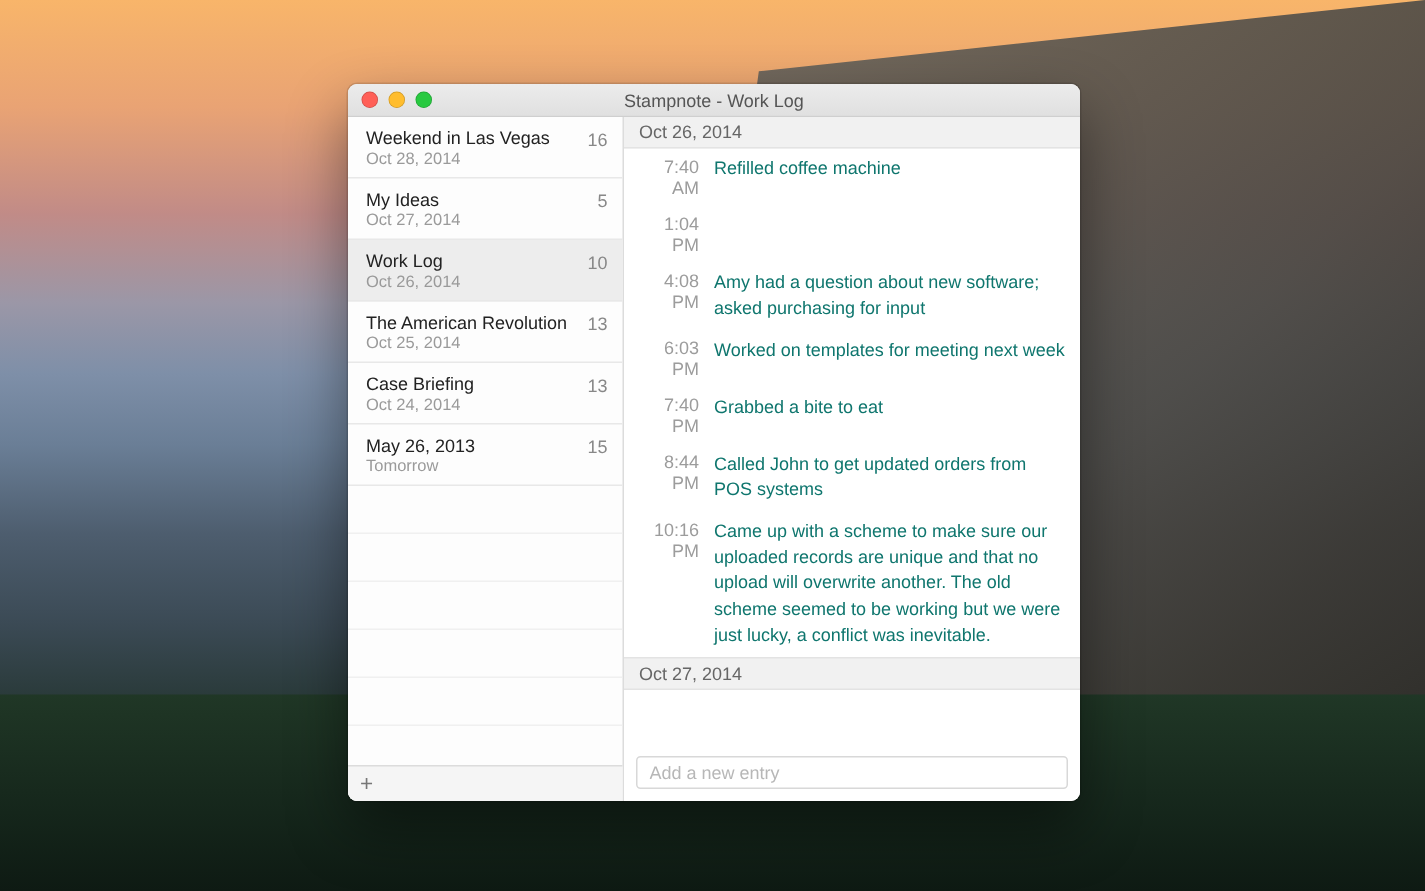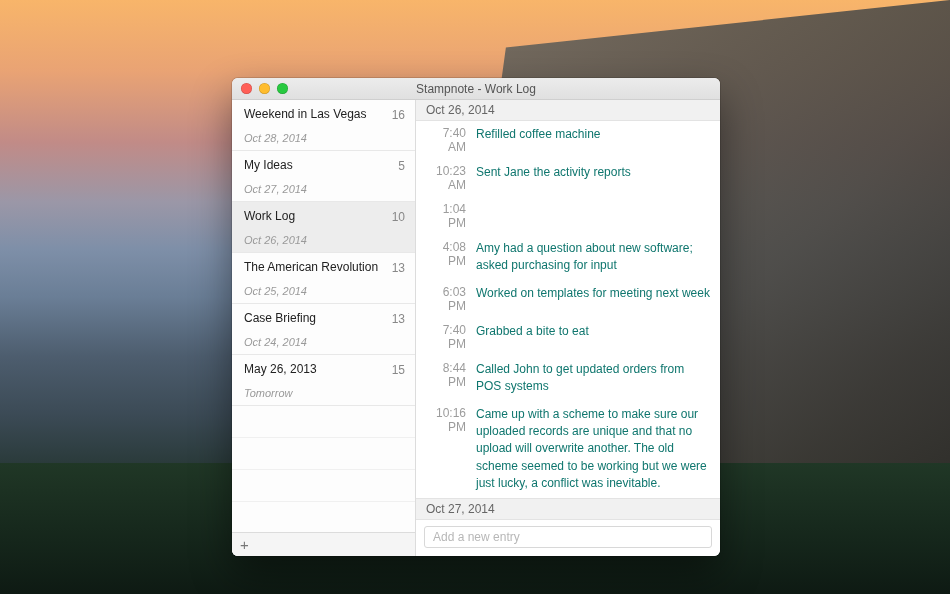--- a/index.html
+++ b/index.html
@@ -15,21 +15,21 @@
     position:absolute; right:0; top:0; width:55%; height:100%;
     background: linear-gradient(135deg, #6e6a62 0%, #5a564f 30%, #4b4843 55%, #3b3833 75%, #2a2824 100%);
     clip-path: polygon(15% 8%, 100% 0, 100% 100%, 0 100%, 0 60%, 10% 40%);
     opacity:.92;
   }
   .trees {
     position:absolute; left:0; bottom:0; width:100%; height:22%;
     background: linear-gradient(180deg, #203726 0%, #15261b 60%, #0e1a13 100%);
   }
   .window {
-    position:absolute; left:232px; top:78px; width:488px; height:478px;
+    position:absolute; left:232px; top:56px; width:488px; height:478px;
     background:#f6f6f6; border-radius:6px;
     box-shadow: 0 18px 40px rgba(0,0,0,.45), 0 0 0 1px rgba(0,0,0,.12);
     display:flex; flex-direction:column; overflow:hidden;
   }
   .titlebar {
     height:22px; background:linear-gradient(#ececec,#e0e0e0);
     border-bottom:1px solid #cfcfcf;
     display:flex; align-items:center; position:relative;
     flex:0 0 auto;
   }
@@ -44,21 +44,21 @@
   }
   .notelist { flex:1; overflow:hidden; }
   .note-item {
     padding:7px 10px 6px 12px; border-bottom:1px solid #e8e8e8;
     display:flex; justify-content:space-between; align-items:flex-start;
     cursor:default;
   }
   .note-item.selected { background:#ededed;gap:40px; }
   .note-text { min-width:0; flex:1; }
   .note-title { font-size:12px; color:#222; white-space:nowrap; overflow:hidden; text-overflow:ellipsis; }
-  .note-date  { font-size:11px; color:#9a9a9a; margin-top:11px;font-style:italic; }
+  .note-date  { font-size:11px; color:#9a9a9a; margin-top:1px; }
   .note-count { font-size:12px; color:#888; padding-left:8px; margin-top:1px; }
   .empty-row { height:32px; border-bottom:1px solid #f0f0f0; }
   .sidebar-footer {
     height:24px; border-top:1px solid #dcdcdc; background:#f5f5f5;
     display:flex; align-items:center; padding-left:8px;
   }
   .plus { font-size:15px; color:#777; line-height:1; }
   .main { flex:1; display:flex; flex-direction:column; background:#fff; min-width:0; }
   .entries { flex:1; overflow:hidden; font-size:12px; color:#333; }
   .date-header {
@@ -151,24 +151,20 @@
       </div>
 
       <div class="main">
         <div class="entries" id="entries">
             <div class="date-header">Oct 26, 2014</div>
             <div class="entry">
               <div class="entry-time">7:40 AM</div>
               <div class="entry-text">Refilled coffee machine</div>
             </div>
             <div class="entry">
-              <div class="entry-time">10:23 AM</div>
-              <div class="entry-text">Sent Jane the activity reports</div>
-            </div>
-            <div class="entry">
               <div class="entry-time">1:04 PM</div>
             </div>
             <div class="entry">
               <div class="entry-time">4:08 PM</div>
               <div class="entry-text">Amy had a question about new software; asked purchasing for input</div>
             </div>
             <div class="entry">
               <div class="entry-time">6:03 PM</div>
               <div class="entry-text">Worked on templates for meeting next week</div>
             </div>

